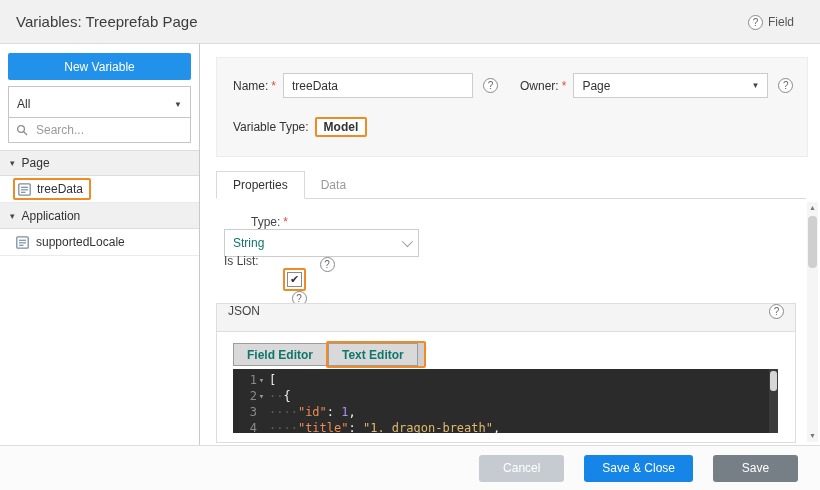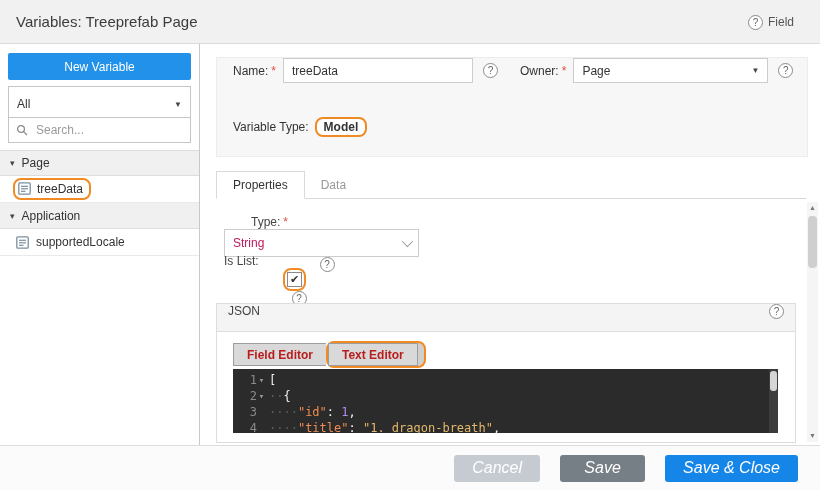--- a/index.html
+++ b/index.html
@@ -21,26 +21,26 @@
   .search-input::placeholder { color:#9a9a9a; }
   .tree { position:absolute; left:0; top:106px; right:0; }
   .tree-group-header { height:26px; background:#f0f0f0; border-top:1px solid #ddd; border-bottom:1px solid #ddd; display:flex; align-items:center; gap:7px; padding-left:10px; color:#333; cursor:pointer; }
   .tree-item { height:27px; background:#fff; border-bottom:1px solid #eaeaea; display:flex; align-items:center; gap:6px; padding-left:13px; cursor:pointer; }
   .tree-group-header + .tree-item { border-top:none; }
   .tree-group-header:nth-child(n+2) { border-top:none; }
   .arrow { font-size:9px; color:#444; }
   .caret { font-size:8px; color:#444; }
 
   
-  .annot { border:2px solid #f08a24; border-radius:8px; display:inline-flex; align-items:flex-start; }
+  .annot { border:2px solid #f08a24; border-radius:2px; display:inline-flex; align-items:flex-end; }
 
   
   .main { position:absolute; left:200px; top:44px; width:620px; height:401px; background:#fff; }
   .form-panel { position:absolute; left:16px; top:13px; width:592px; height:100px; background:#f7f7f7; border:1px solid #ececec; }
-  .form-row1 { position:absolute; left:16px; top:0; display:flex; align-items:center; }
+  .form-row1 { position:absolute; left:16px; top:15px; display:flex; align-items:center; }
   .form-row2 { position:absolute; left:16px; top:59px; display:flex; align-items:center; }
   .req { color:#e24c3f; margin:0 7px 0 3px; }
   .input { height:25px; border:1px solid #ccc; background:#fff; padding:0 8px; font-size:12px; font-family:"Liberation Sans",sans-serif; color:#333; }
   .selectbox { height:25px; border:1px solid #ccc; background:#fff; display:flex; align-items:center; justify-content:space-between; padding:0 8px; cursor:pointer; }
   .model-annot { padding:1px 7px; font-weight:bold; background:#fff; margin-left:6px; }
 
   .tabs { position:absolute; left:16px; top:127px; width:590px; height:28px; border-bottom:1px solid #d9d9d9; display:flex; }
   .tab { padding:0 16px; display:flex; align-items:center; cursor:pointer; }
   .tab.active { background:#fff; border:1px solid #d9d9d9; border-bottom:1px solid #fff; margin-bottom:-1px; color:#333; }
   .tab.inactive { color:#999; }
@@ -49,21 +49,21 @@
   .prop-row.type { top:171px; }
   .prop-row.islist { top:210px; }
   .prop-label { width:141px; display:flex; align-items:center; color:#444; }
   .chev { width:8px; height:8px; border-right:1px solid #9a9a9a; border-bottom:1px solid #9a9a9a; transform:rotate(45deg) translateY(-2px); }
   .checkbox { width:15px; height:15px; border:1px solid #8a8a8a; background:#fff; display:inline-flex; align-items:center; justify-content:center; font-size:11px; color:#333; cursor:pointer; }
   .cb-annot { padding:2px; background:#fff; }
 
   .json-panel { position:absolute; left:16px; top:259px; width:580px; height:140px; border:1px solid #ddd; background:#fff; overflow:hidden; }
   .json-header { height:28px; background:#f4f4f4; border-bottom:1px solid #ddd; display:flex; justify-content:space-between; padding:0 11px; color:#444; }
   .mode-bar { position:absolute; left:16px; top:37px; display:flex; align-items:center; }
-  .mode-btn { height:23px; padding:0 13px; background:#d9d9d9; border:1px solid #9d9d9d; color:#b91c1c; font-size:12px; font-weight:bold; font-family:"Liberation Sans",sans-serif; cursor:pointer; }
+  .mode-btn { height:23px; padding:0 13px; background:#d9d9d9; border:1px solid #9d9d9d; color:#0f766e; font-size:12px; font-weight:bold; font-family:"Liberation Sans",sans-serif; cursor:pointer; }
   .mode-btn.first { border-right:none; }
   .mode-annot { background:#cfcfcf; padding-right:6px; }
 
   .editor { position:absolute; left:16px; top:65px; width:545px; height:64px; background:#2b2b2b; font-family:"DejaVu Sans Mono", monospace; font-size:12px; line-height:16px; color:#f0f0f0; padding-top:3px; overflow:hidden; }
   .code-line { display:flex; height:16px; white-space:pre; }
   .gutter { width:36px; flex:0 0 36px; display:flex; justify-content:flex-end; align-items:center; color:#8a8a8a; padding-right:3px; }
   .gutter .num { text-align:right; }
   .gutter .fold { width:9px; font-size:9px; color:#9a9a9a; text-align:center; cursor:pointer; }
   .tok.plain { color:#f0f0f0; }
   .tok.ws { color:#5f5f5f; }
@@ -74,21 +74,21 @@
   .ed-thumb { position:absolute; left:1px; top:2px; width:7px; height:20px; background:#d6d6d6; border-radius:3px; }
 
   .vscroll { position:absolute; right:2px; top:158px; width:11px; height:240px; background:#f5f5f5; }
   .vscroll .sarrow { position:absolute; left:0; width:11px; height:12px; font-size:7px; color:#777; text-align:center; line-height:12px; cursor:pointer; }
   .vscroll .up { top:0; }
   .vscroll .down { bottom:0; }
   .vscroll .thumb { position:absolute; left:1px; top:14px; width:9px; height:52px; background:#cfcfcf; border-radius:4px; cursor:pointer; }
 
   
   .footer { position:absolute; left:0; top:445px; width:820px; height:45px; background:#fbfbfb; border-top:1px solid #ddd; display:flex; align-items:center; justify-content:flex-end; gap:20px; padding-right:22px; }
-  .btn { height:27px; min-width:85px; border:none; border-radius:3px; color:#fff; font-size:16px; font-family:"Liberation Sans",sans-serif; padding:0 18px; cursor:pointer;font-style:italic; }
+  .btn { height:27px; min-width:85px; border:none; border-radius:3px; color:#fff; font-size:12px; font-family:"Liberation Sans",sans-serif; padding:0 18px; cursor:pointer; }
   .btn-cancel { background:#c6cbd1; }
   .btn-save { background:#767e86; }
   .btn-primary { background:#1585e8; }
 
   .varicon { width:13px; height:13px; flex:0 0 13px; }
 </style>
 </head>
 <body>
 
 <div class="canvas">
@@ -180,21 +180,21 @@
         <span>Data</span>
       </div>
     </div>
 
     <div class="prop-row type">
       <span class="prop-label">
         <span>Type:</span>
         <span class="req">*</span>
       </span>
       <div class="selectbox" style="width:195px; height:28px;">
-        <span style="color:#be185d;">String</span>
+        <span style="color:#0f766e;">String</span>
         <span class="chev"></span>
       </div>
       <span class="qicon" style="margin-left:11px;">?</span>
     </div>
 
     <div class="prop-row islist">
       <span class="prop-label">
         <span>Is List:</span>
       </span>
       <span class="annot cb-annot">
@@ -254,17 +254,17 @@
     <div class="vscroll">
       <div class="sarrow up">▲</div>
       <div class="thumb"></div>
       <div class="sarrow down">▼</div>
     </div>
 
   </div>
 
   <div class="footer">
     <button class="btn btn-cancel">Cancel</button>
+    <button class="btn btn-primary">Save &amp; Close</button>
     <button class="btn btn-save">Save</button>
-    <button class="btn btn-primary">Save &amp; Close</button>
   </div>
 
 </div>
 
 </body></html>

